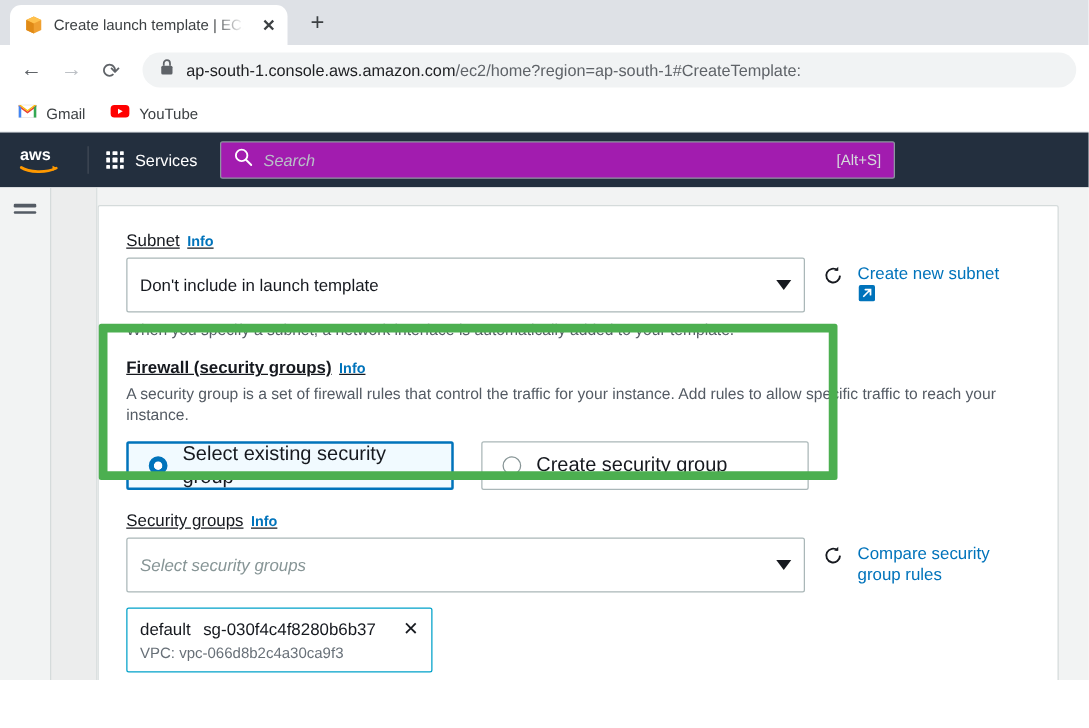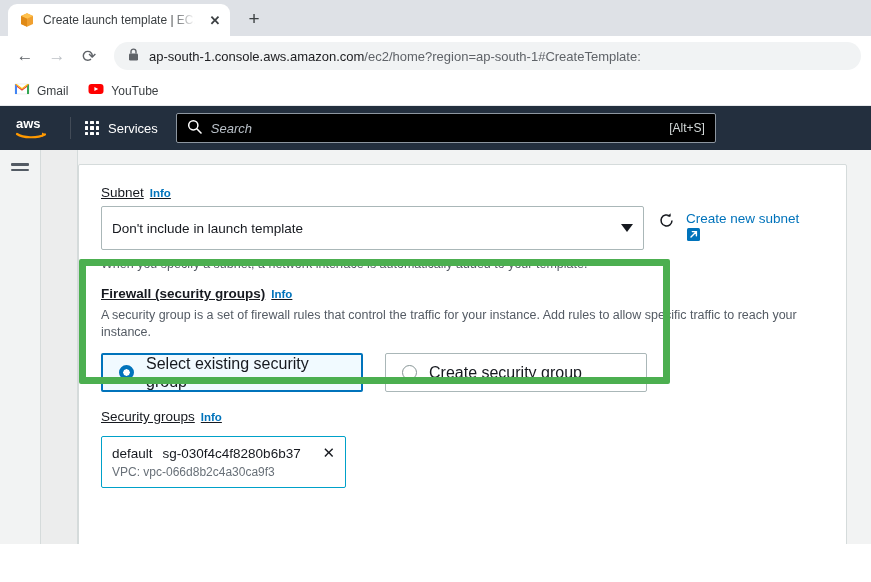--- a/index.html
+++ b/index.html
@@ -83,21 +83,21 @@
     color: #ffffff; font-size: 13px;
   }
   .grid-ico {
     width: 14px; height: 14px;
     display: grid; grid-template-columns: repeat(3,1fr);
     grid-template-rows: repeat(3,1fr); gap: 2px;
   }
   .grid-ico i { background: #ffffff; border-radius: 0.5px; }
   .searchbox {
     margin-left: 18px; height: 30px; width: 540px;
-    background: #000000; border: 1px solid #8d96a0; border-radius: 2px;
+    background: #a21caf; border: 1px solid #8d96a0; border-radius: 2px;
     display: flex; align-items: center; padding: 0 10px; gap: 9px;
   }
   .search-ph { flex: 1; font-size: 13px; color: #b9c0c8; font-style: italic; }
   .search-hint { font-size: 12px; color: #d5dbdb; }
 
   
   .pagebody {
     position: relative; height: 394px; background: #f2f3f3;
     display: flex;
   }
@@ -352,20 +352,35 @@
               <span>Create security group</span>
             </div>
           </div>
         </div>
 
         <div style="margin-top:17px;">
           <div class="field-label norm">
             <span>Security groups</span>
             <span class="info-link">Info</span>
           </div>
+          <div class="row">
+            <div class="select placeholder">
+              <span class="val">Select security groups</span>
+              <span class="caret"></span>
+            </div>
+            <div class="sidelink">
+              <span class="refresh-ico">
+                <svg viewBox="0 0 17 17" width="17" height="17">
+                  <path d="M14 8.5a5.5 5.5 0 1 1-1.9-4.2" fill="none" stroke="#16191f" stroke-width="1.5"></path>
+                  <path d="M12.6 1.3v3.3H9.3z" fill="#16191f"></path>
+                </svg>
+              </span>
+              <span class="linktext">Compare security group rules</span>
+            </div>
+          </div>
 
           <div class="token">
             <div class="token-top">
               <span class="token-name">default</span>
               <span>sg-030f4c4f8280b6b37</span>
               <span class="token-x">✕</span>
             </div>
             <div class="token-sub">VPC: vpc-066d8b2c4a30ca9f3</div>
           </div>
         </div>

